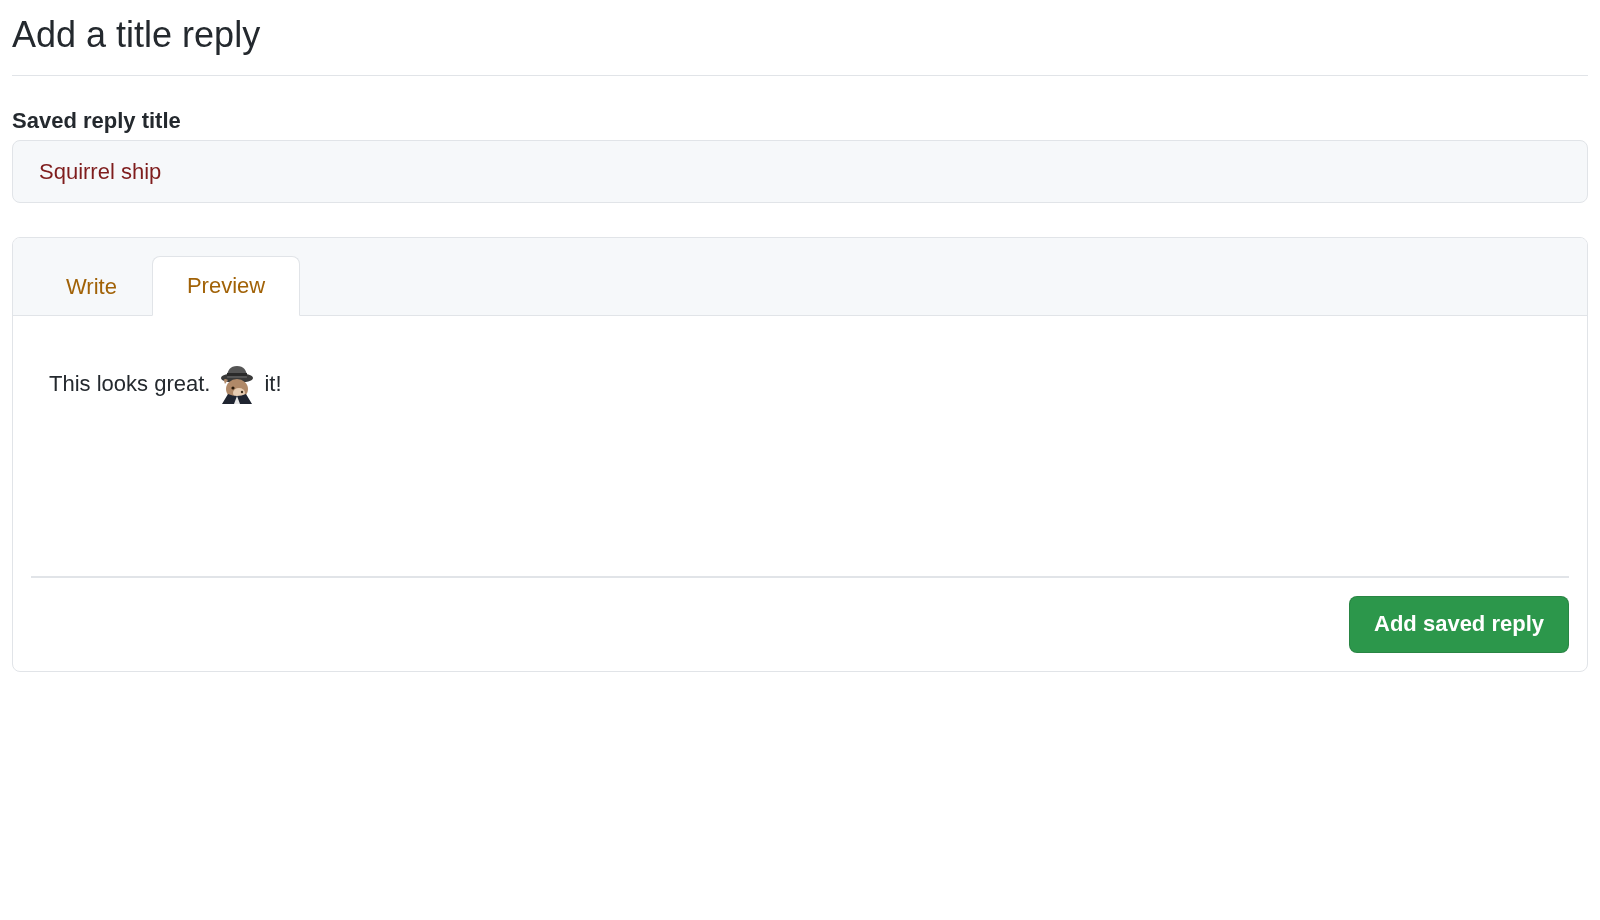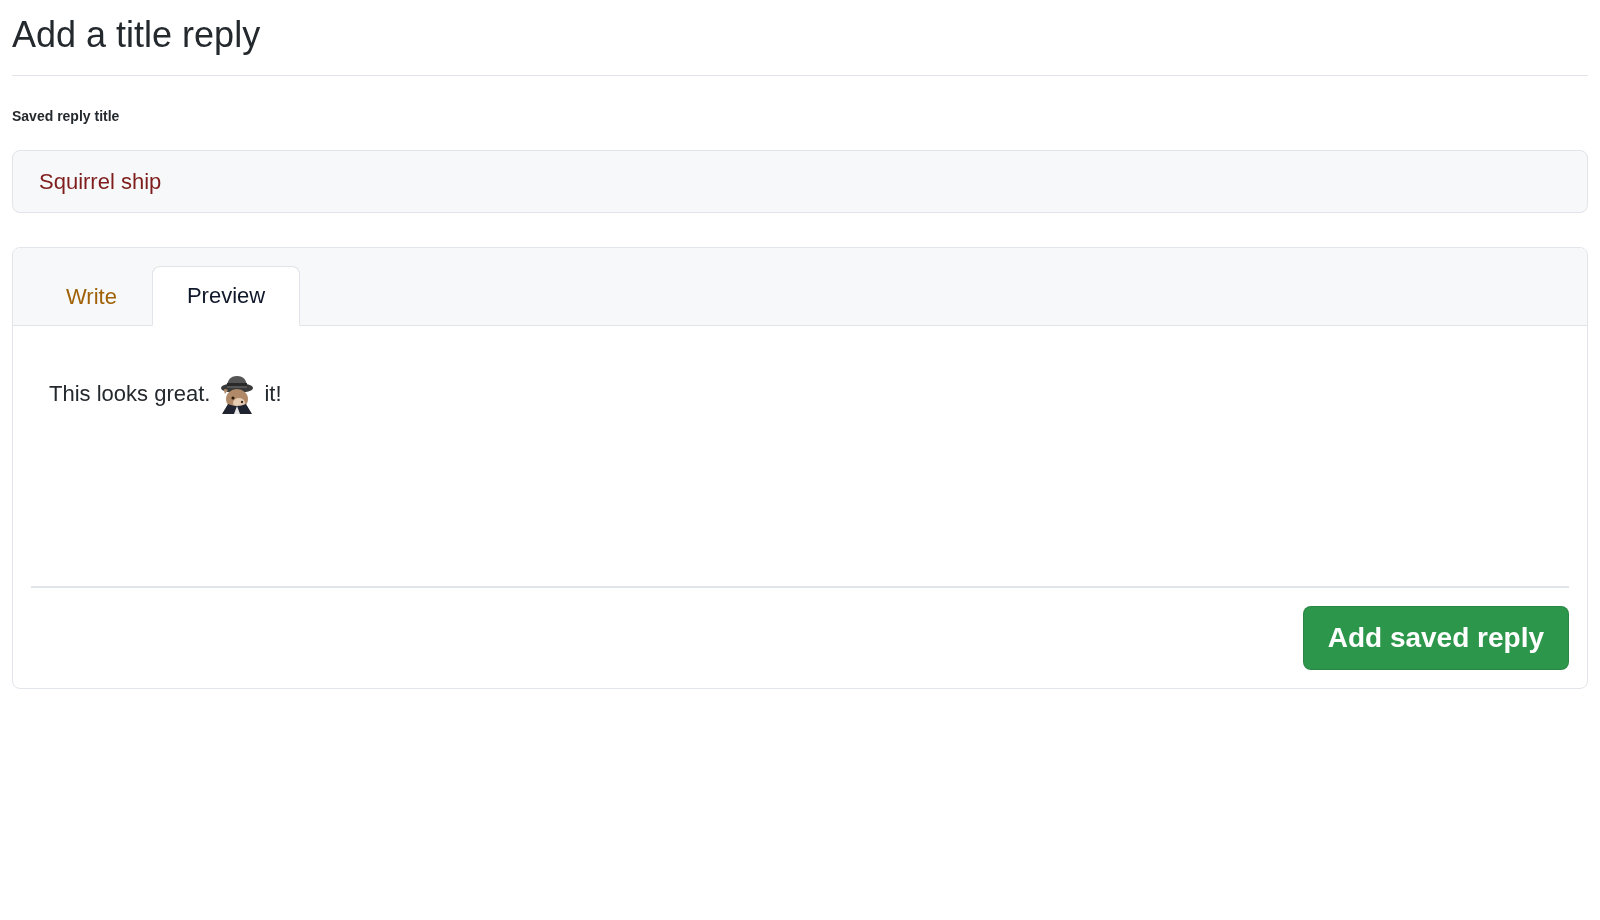--- a/index.html
+++ b/index.html
@@ -12,23 +12,23 @@
     }
     .page-title {
       font-size: 36px;
       font-weight: 400;
       margin: 0 0 18px 0;
       padding-bottom: 18px;
       border-bottom: 1px solid #e1e4e8;
       line-height: 1.25;
     }
     .field-label {
-      font-size: 14px;
+      font-size: 22px;
       font-weight: 600;
-      margin: 32px 0 26px 0;
+      margin: 32px 0 6px 0;
       display: block;
     }
     .title-input {
       width: 100%;
       font-size: 22px;
       padding: 14px 26px;
       border: 1px solid #e1e4e8;
       border-radius: 8px;
       background: #f6f8fa;
       color: #7f1d1d;
@@ -56,21 +56,21 @@
       cursor: pointer;
       user-select: none;
       border: 1px solid transparent;
       border-bottom: none;
       border-top-left-radius: 8px;
       border-top-right-radius: 8px;
       margin-bottom: -1px;
       line-height: 1.2;
     }
     .tab.active {
-      color: #0f172a;
+      color: #a16207;
       background: #ffffff;
       border-color: #e1e4e8;
       border-bottom: 1px solid #ffffff;
     }
     .preview-area {
       min-height: 260px;
       padding: 46px 36px 20px 36px;
       font-size: 22px;
       color: #24292e;
       line-height: 1.5;
@@ -89,21 +89,21 @@
       height: 2px;
       background: #e1e4e8;
       margin: 0 18px;
     }
     .footer {
       display: flex;
       justify-content: flex-end;
       padding: 18px;
     }
     .primary-btn {
-      font-size: 28px;
+      font-size: 22px;
       font-weight: 600;
       color: #ffffff;
       background: #2c974b;
       border: 1px solid rgba(27,31,35,0.15);
       padding: 14px 24px;
       border-radius: 8px;
       cursor: pointer;
       line-height: 1.2;
     }
   </style>

